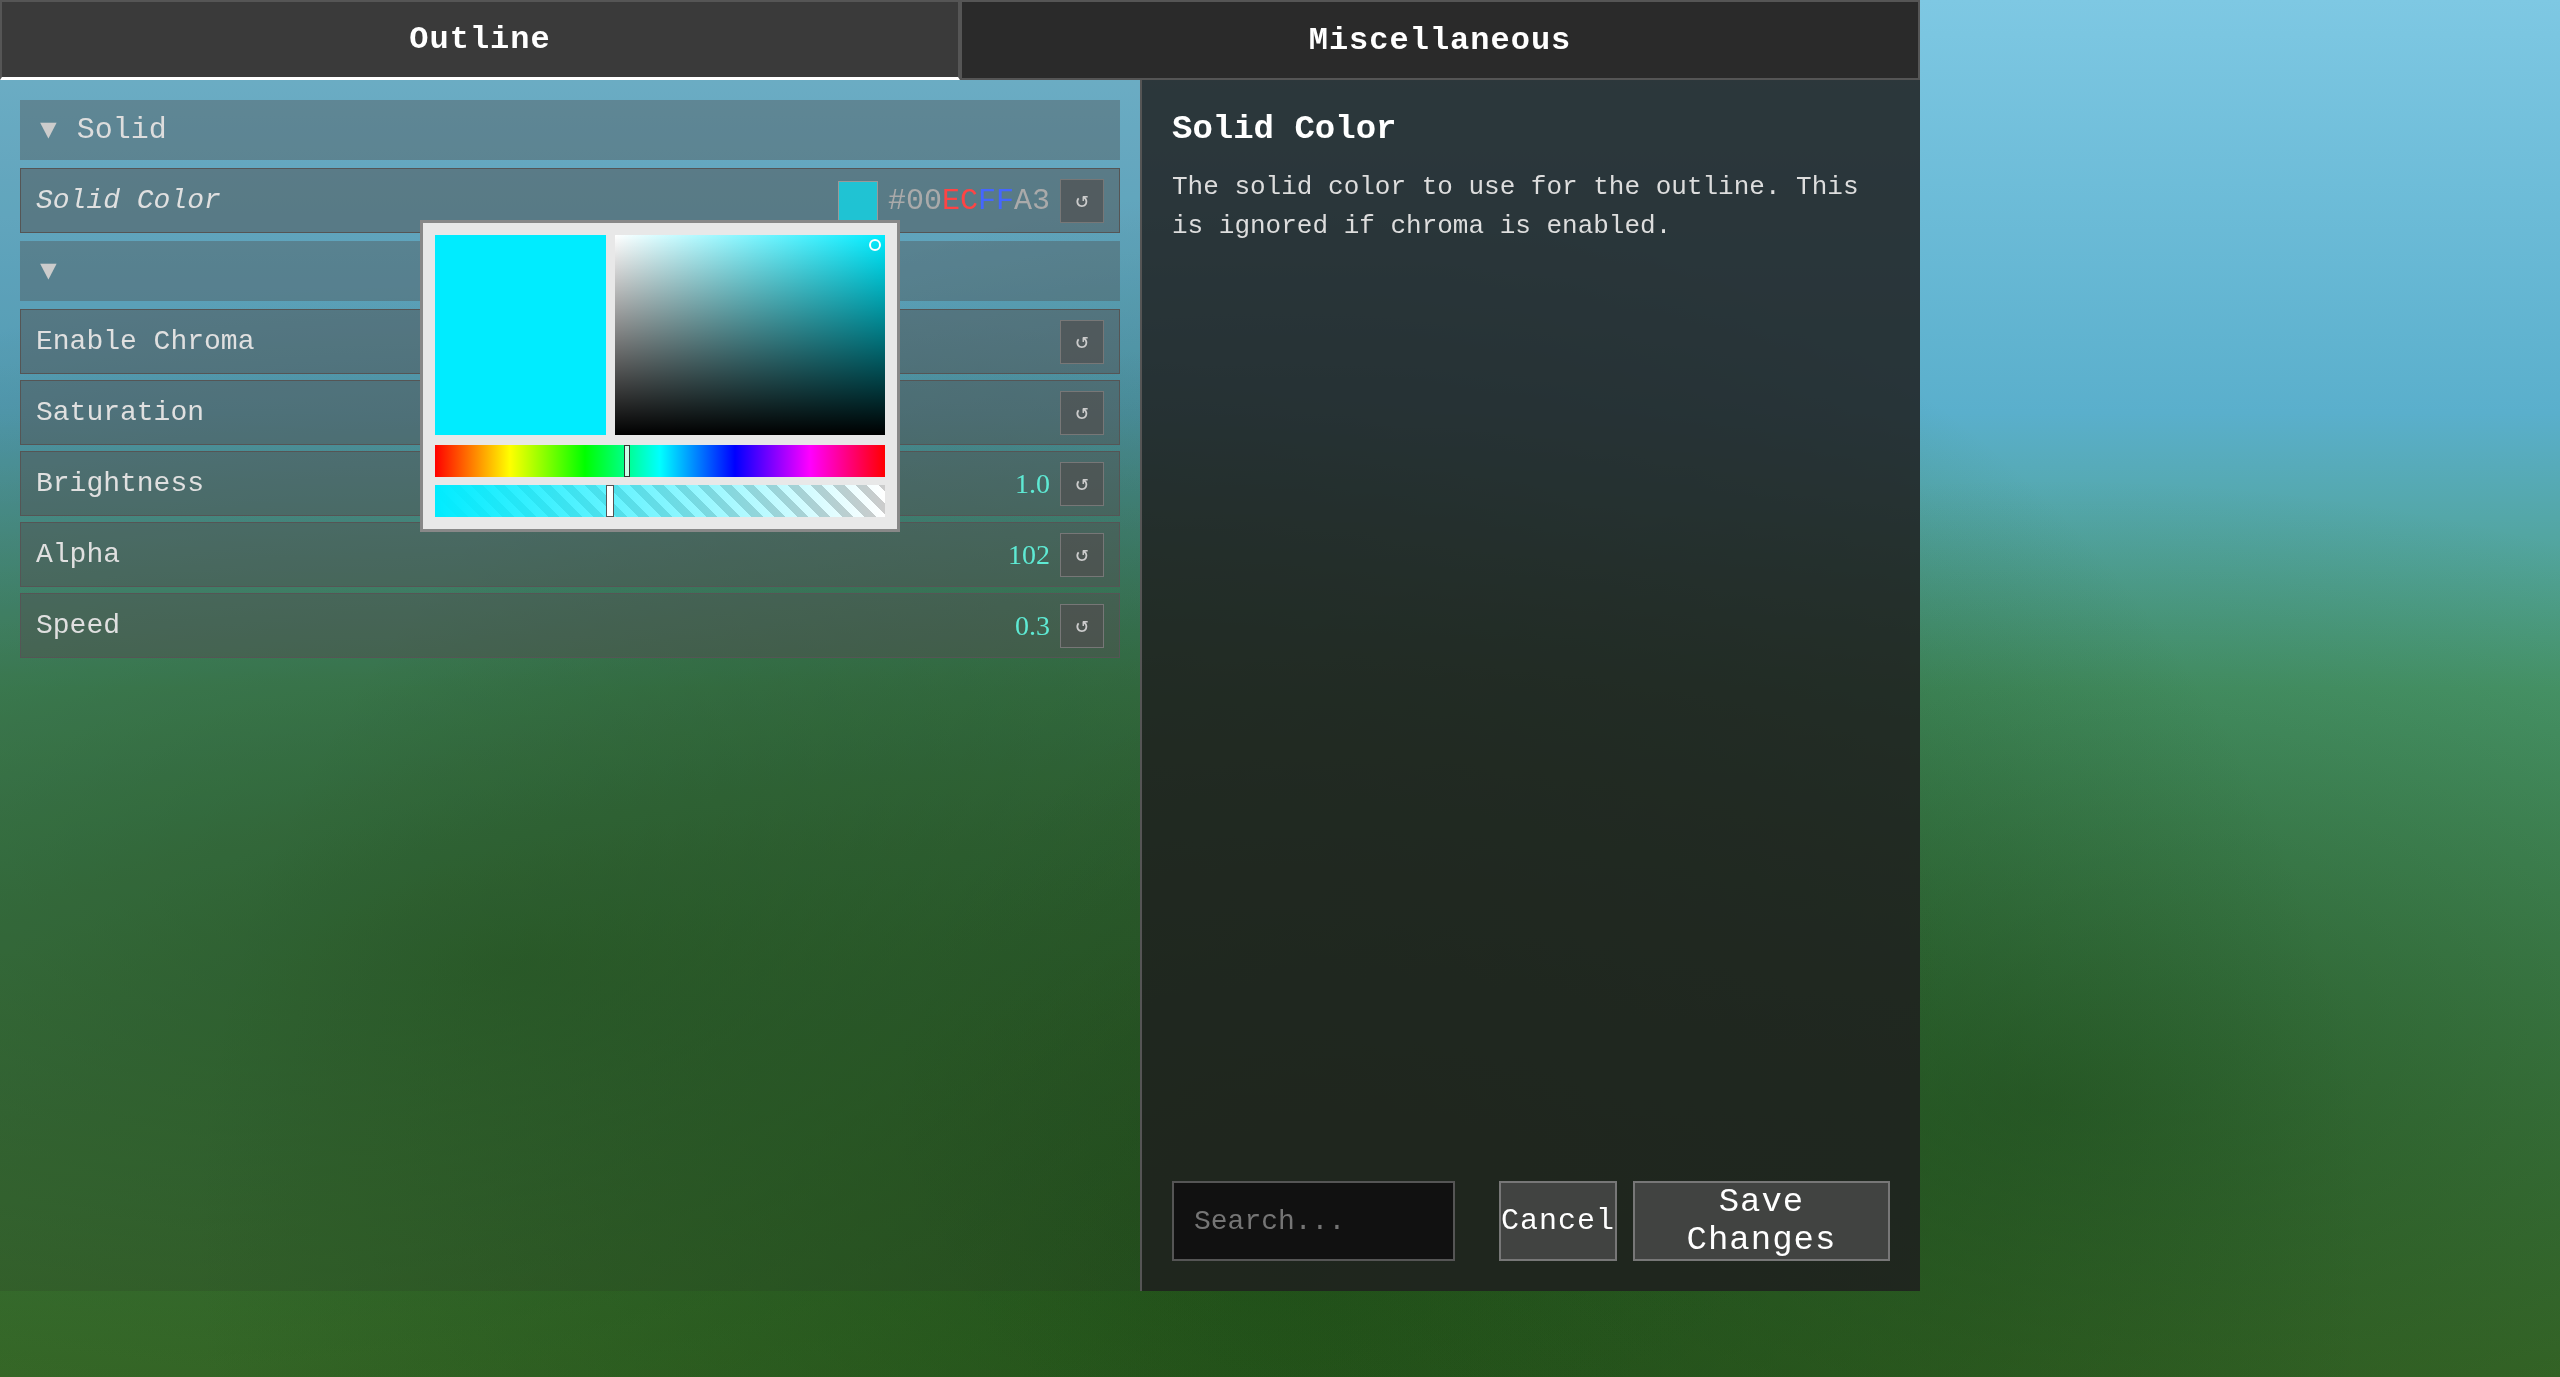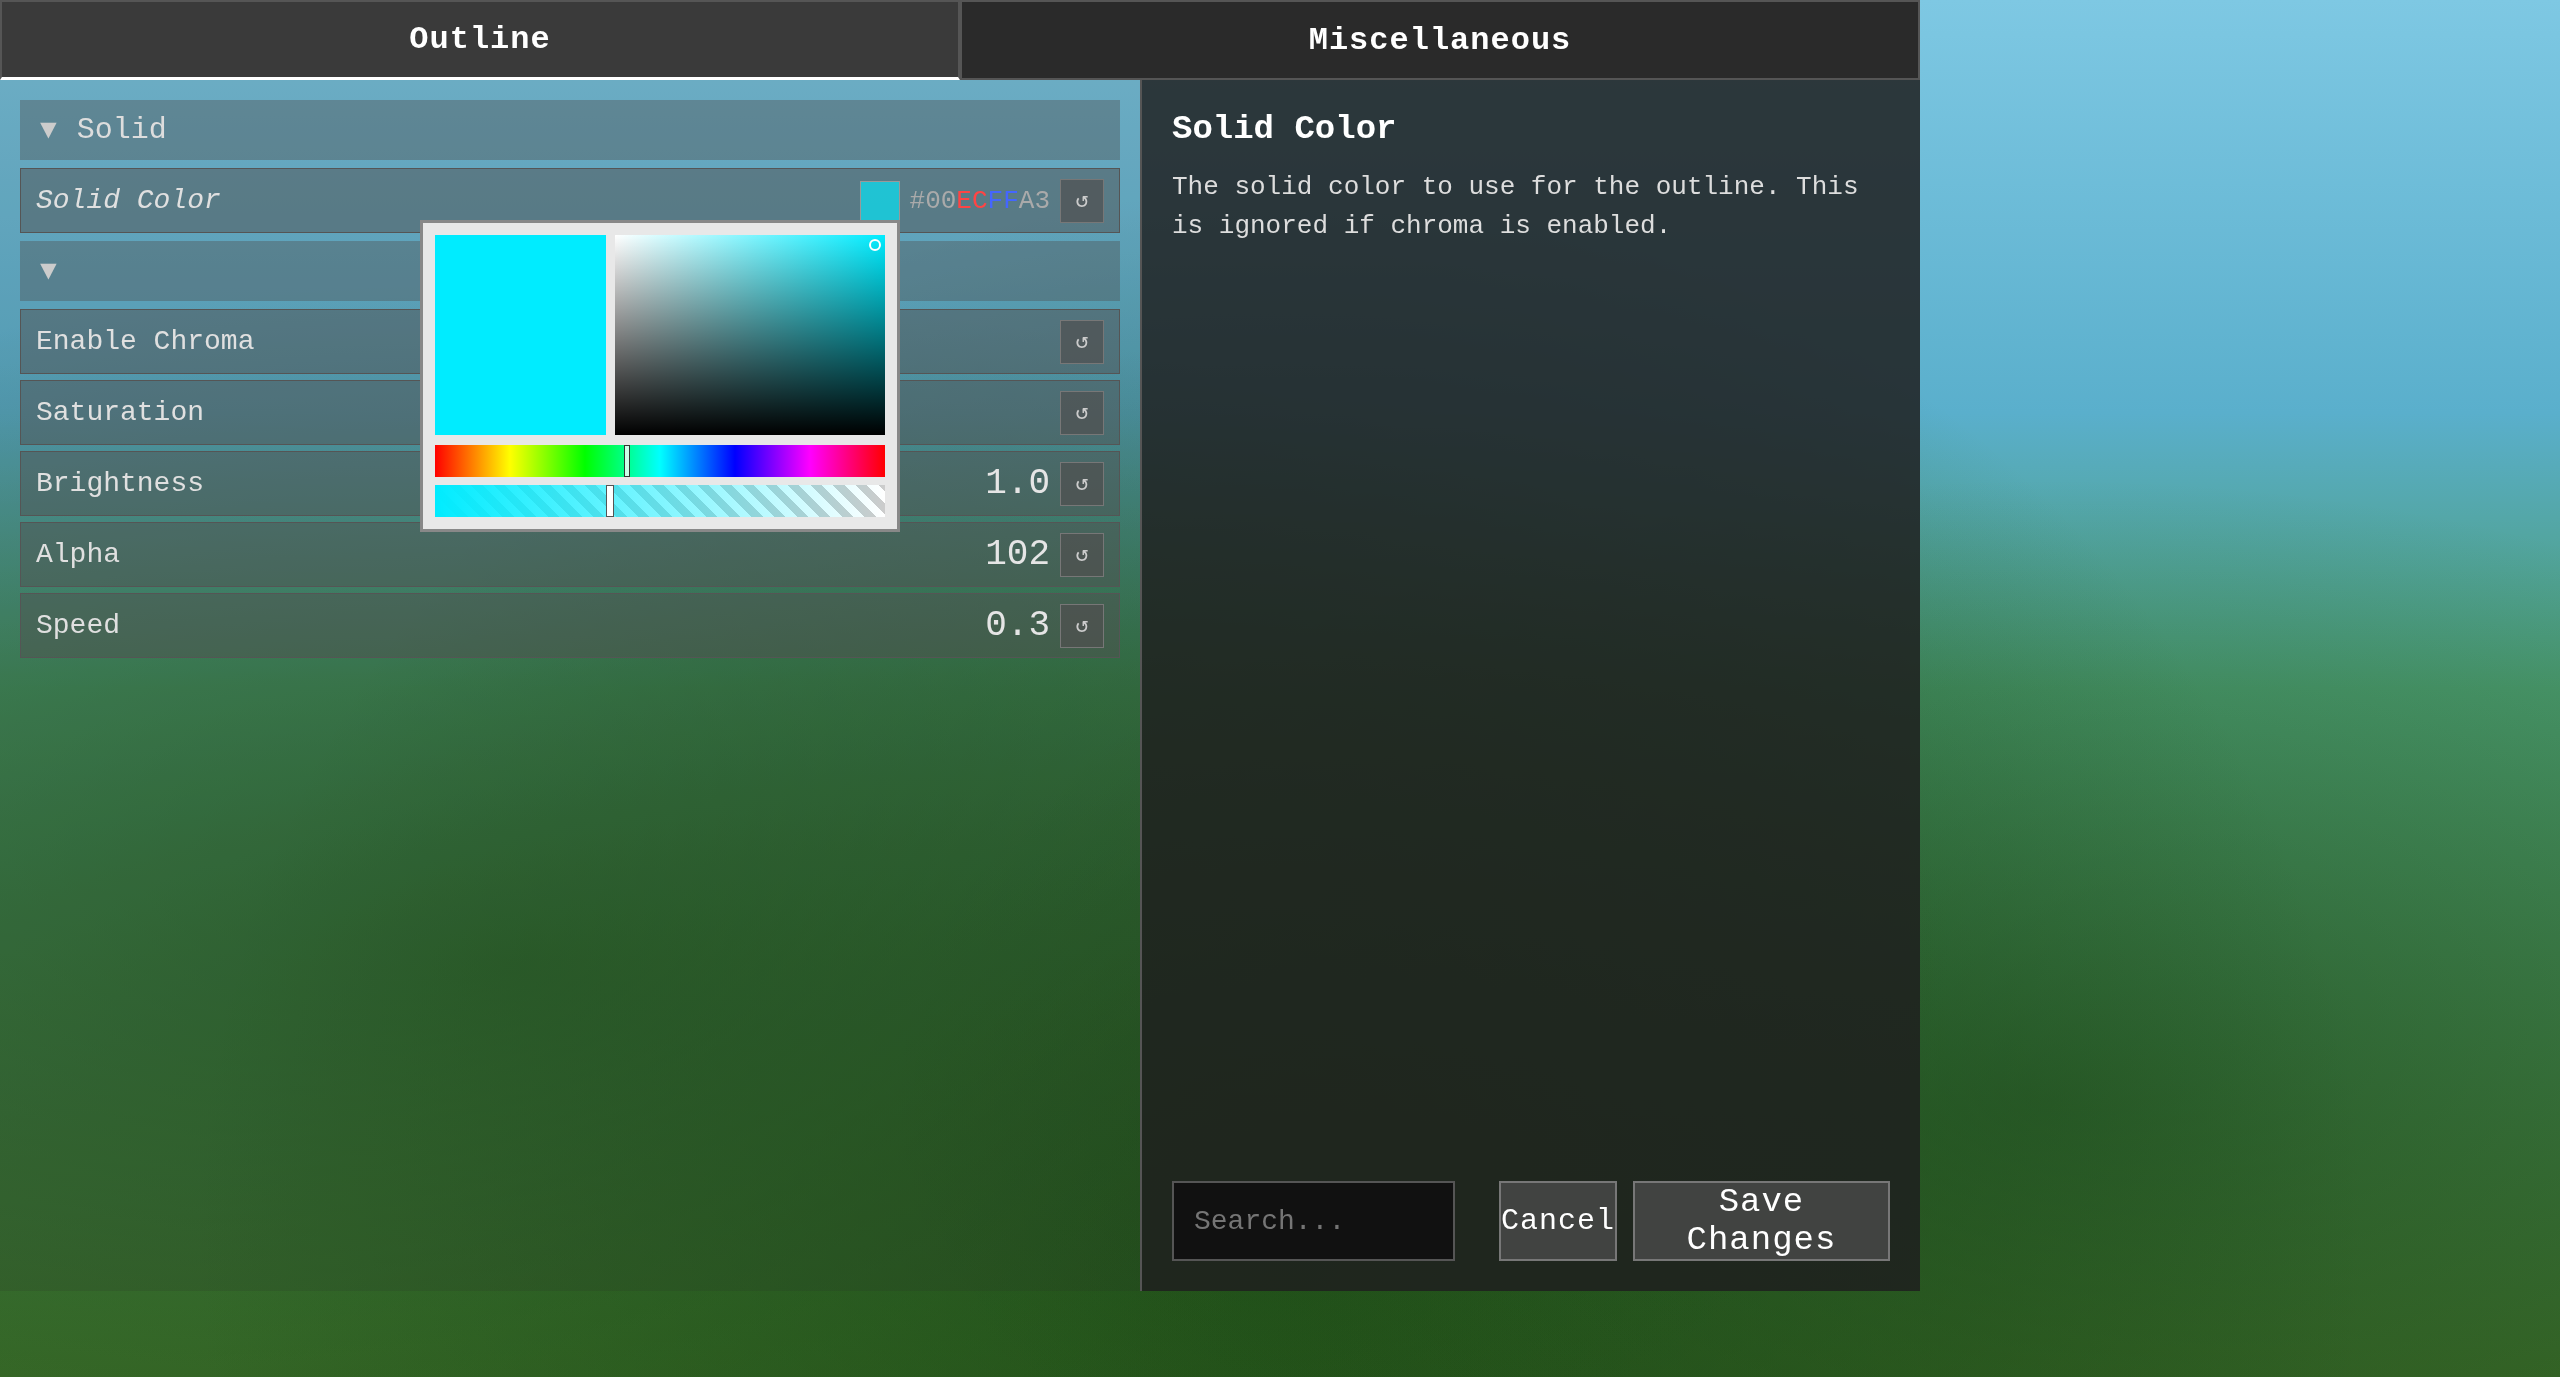--- a/index.html
+++ b/index.html
@@ -115,35 +115,36 @@
       font-size: 28px;
       color: #e0e0e0;
       font-style: italic;
     }
 
     .setting-label.normal {
       font-style: normal;
     }
 
     .setting-value {
-      font-size: 36px;
-      color: #e5e5e5;
+      font-size: 28px;
+      color: #5eead4;
       margin-right: 10px;
+      font-family: Liberation Serif, serif;
     }
 
     .color-preview {
       width: 40px;
       height: 40px;
       background: #00ecffa3;
       margin-right: 10px;
       border: 1px solid #999;
     }
 
     .color-hex {
-      font-size: 26px;
+      font-size: 30px;
       margin-right: 10px;
     }
 
     .reset-btn {
       width: 44px;
       height: 44px;
       background: rgba(80,80,80,0.7);
       border: 1px solid #777;
       display: flex;
       align-items: center;

